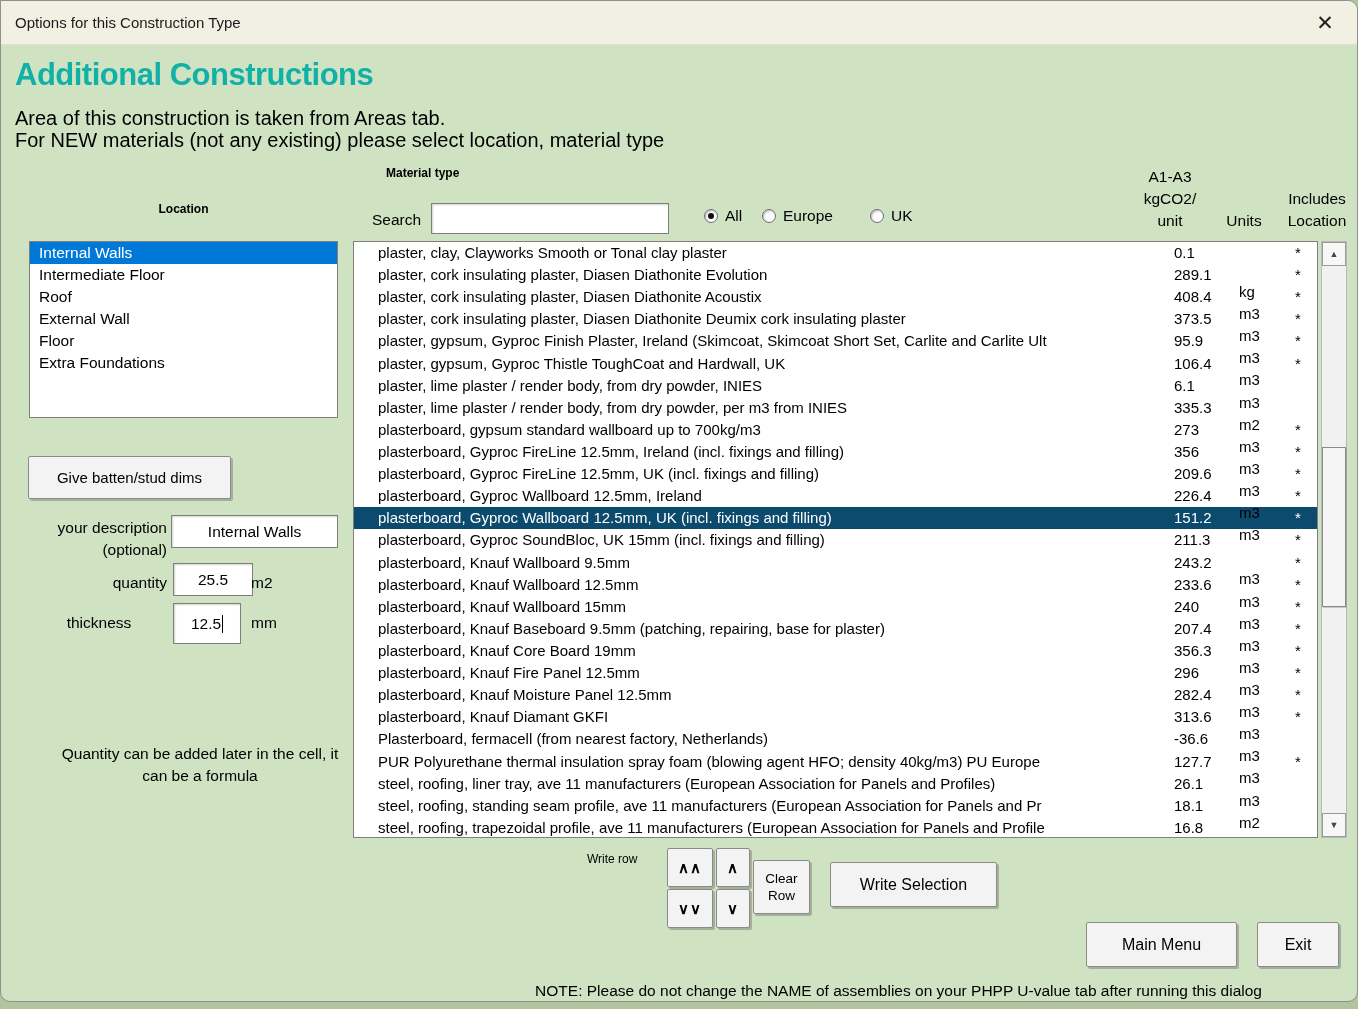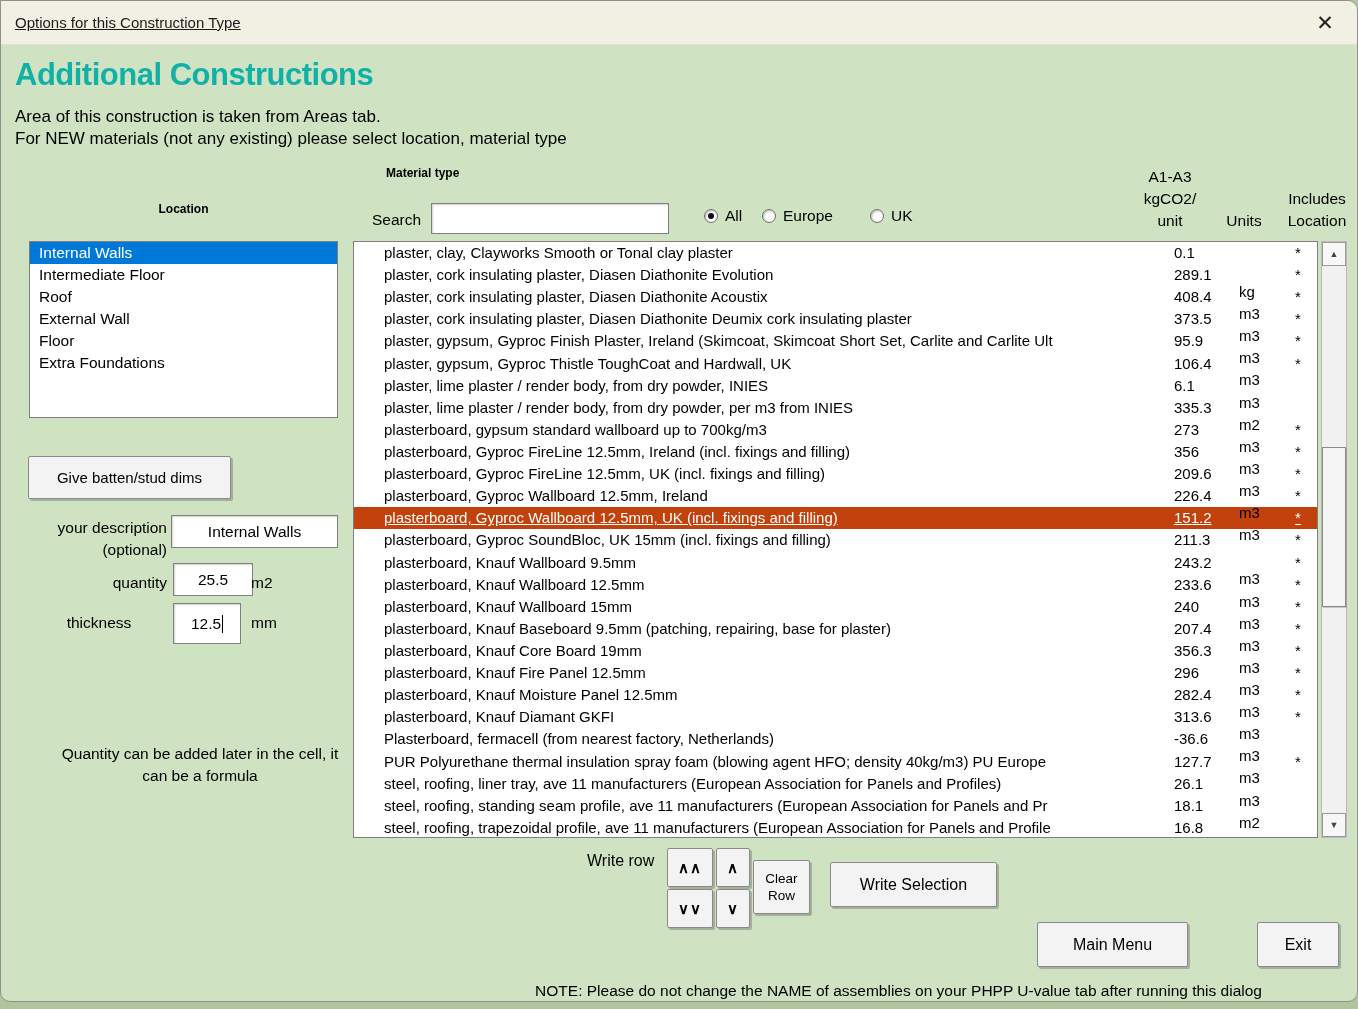--- a/index.html
+++ b/index.html
@@ -7,27 +7,27 @@
   body { font-family:"Liberation Sans", sans-serif; background:#b2c3a0; }
   #stage { position:relative; width:1358px; height:1009px; overflow:hidden; }
 
   .dialog { position:absolute; left:0; top:0; width:1358px; height:1002px;
             background:#cfe3c3; border:1px solid #8f8f8f;
             border-radius:0 10px 10px 10px; overflow:hidden; }
 
   .titlebar { position:absolute; left:0; top:0; width:100%; height:44px;
               background:#f2efe3; border-bottom:1px solid #e3e0d2; }
   .titlebar .title { position:absolute; left:14px; top:0; line-height:44px;
-                     font-size:15px; color:#1b1b1b;text-decoration:underline; }
+                     font-size:15px; color:#1b1b1b; }
   .close-x { position:absolute; right:18px; top:7px; width:28px; height:30px;
              font-size:21px; color:#222; text-align:center; line-height:30px; cursor:default; }
 
   .h1 { position:absolute; left:14px; top:56px; font-size:31px; font-weight:bold;
         color:#12b1a7; letter-spacing:-0.5px; }
-  .sub { position:absolute; left:14px; font-size:17px; color:#000; }
+  .sub { position:absolute; left:14px; font-size:20px; color:#000; }
 
   .lbl-b { position:absolute; font-weight:bold; font-size:12px; color:#000; }
   .lbl   { position:absolute; font-size:15.5px; color:#000; }
 
   .tb { position:absolute; background:#fff; border:1px solid #7f7f7f;
         box-shadow:inset 1px 1px 2px rgba(0,0,0,.18); display:flex;
         align-items:center; font-size:15.5px; }
   .tb.center { justify-content:center; }
 
   .radio { position:absolute; display:flex; align-items:center; gap:7px;
@@ -43,22 +43,22 @@
 
   .listbox { position:absolute; background:#fff; border:1px solid #7f7f7f;
              overflow:hidden; }
 
   .litem { height:22px; line-height:22px; font-size:15.5px; padding-left:9px;
            white-space:nowrap; }
   .litem.sel { background:#0078d7; color:#fff; }
 
   .mrow { display:flex; height:22.11px; line-height:22.11px; font-size:15px;
           white-space:nowrap; }
-  .mrow.sel { background:#c2410c; color:#fff;text-decoration:underline; }
-  .mname { flex:1 1 auto; padding-left:30px; overflow:hidden; }
+  .mrow.sel { background:#0c4a6e; color:#fff; }
+  .mname { flex:1 1 auto; padding-left:24px; overflow:hidden; }
   .mval  { flex:none; width:57px; }
   .munit { flex:none; width:54px; padding-left:8px;margin-top:39px; }
   .minc  { flex:none; width:26px; text-align:center; margin-right:6px; }
 
   .sbar { position:absolute; left:1320px; top:240px; width:26px; height:597px;
           background:#f1f1f1; border:1px solid #b9b9b9; }
   .sbtn { position:absolute; left:0; width:24px; height:24px; background:#f7f7f7;
           border:1px solid #9a9a9a; display:flex; align-items:center;
           justify-content:center; font-size:9px; color:#444; }
   .sthumb { position:absolute; left:0; width:24px; background:#f5f5f5;
@@ -326,31 +326,31 @@
     <div class="sbar">
       <div class="sbtn" style="top:0">
           <span>▲</span>
         </div>
       <div class="sthumb" style="top:205px; height:160px"></div>
       <div class="sbtn" style="bottom:0">
           <span>▼</span>
         </div>
     </div>
 
-    <div class="lbl" style="left:586px; top:851px; font-size:16px">Write row</div>
+    <div class="lbl" style="left:586px; top:851px; font-size:12px">Write row</div>
     <div class="btn arrows" style="left:666px; top:847px; width:46px; height:39px">∧∧</div>
     <div class="btn arrows" style="left:715px; top:847px; width:34px; height:39px">∧</div>
     <div class="btn arrows" style="left:666px; top:888px; width:46px; height:39px">∨∨</div>
     <div class="btn arrows" style="left:715px; top:888px; width:34px; height:39px">∨</div>
     <div class="btn small2" style="left:752px; top:859px; width:57px; height:54px">
       <div>
         <div>Clear</div>
         <div>Row</div>
       </div>
     </div>
     <div class="btn big" style="left:829px; top:861px; width:167px; height:45px">Write Selection</div>
 
-    <div class="btn big" style="left:1036px; top:921px; width:151px; height:45px">Main Menu</div>
+    <div class="btn big" style="left:1085px; top:921px; width:151px; height:45px">Main Menu</div>
     <div class="btn big" style="left:1256px; top:921px; width:82px; height:45px">Exit</div>
 
     <div class="lbl" style="right:95px; top:981px; left:auto">NOTE: Please do not change the NAME of assemblies on your PHPP U-value tab after running this dialog</div>
   </div>
 </div>
 
 </body></html>

